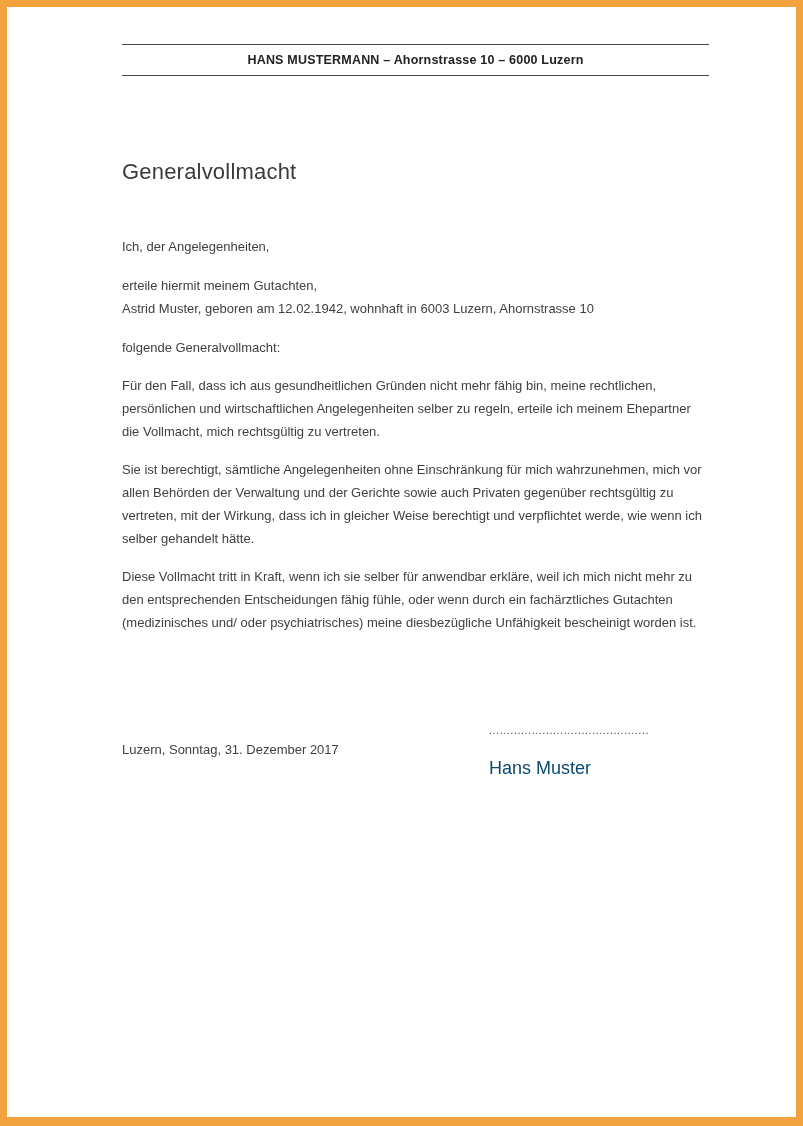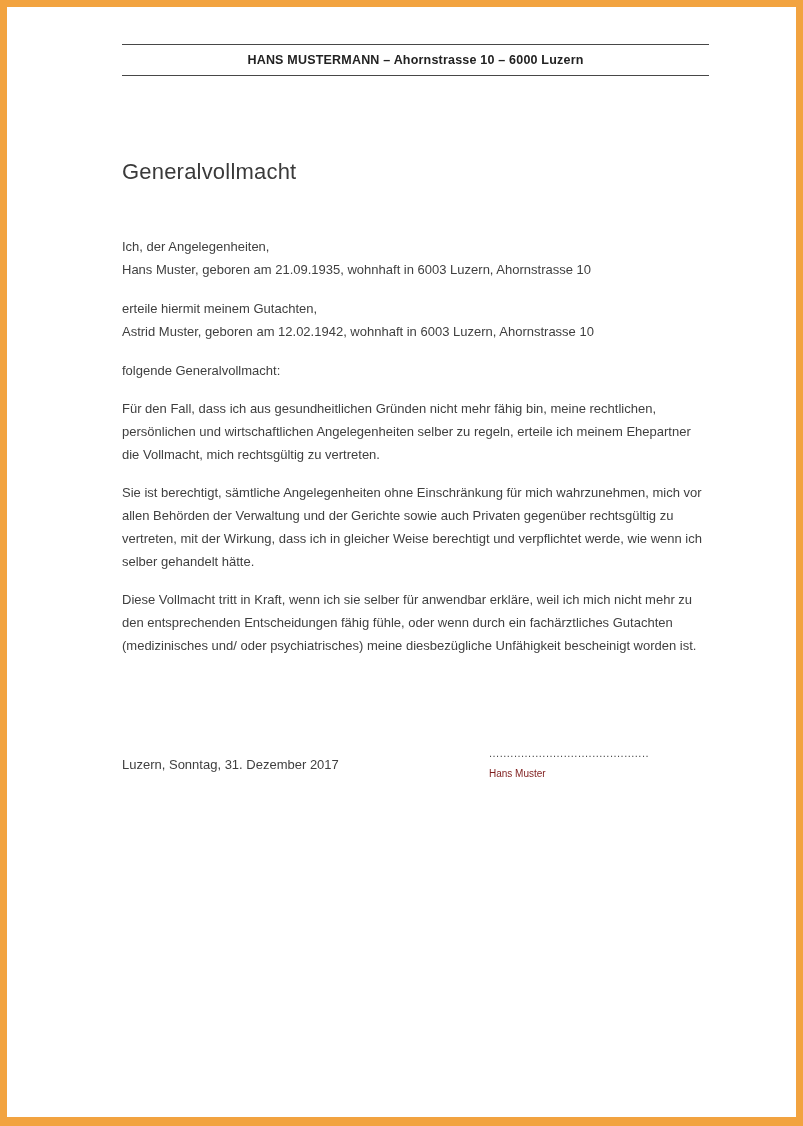--- a/index.html
+++ b/index.html
@@ -69,41 +69,41 @@
   .signature-dots {
     font-size: 11px;
     letter-spacing: 0.5px;
     color: #4a4a4a;
     white-space: nowrap;
     overflow: hidden;
     width: 182px;
     line-height: 12px;
   }
   .signature-name {
-    margin-top: 6px;
-    font-size: 10px;
-    color: #7f1d1d;
+    margin-top: 23px;
+    font-size: 18px;
+    color: #0c4a6e;
     line-height: 18px;
   }
 </style>
 </head>
 <body>
 
 <div class="page">
   <div class="content">
 
     <div class="letterhead">
       <span class="letterhead-text">HANS MUSTERMANN – Ahornstrasse 10 – 6000 Luzern</span>
     </div>
 
     <h1 class="doc-title">Generalvollmacht</h1>
 
     <div class="body-text">
 
-      <p class="tight"><span>Ich, der Angelegenheiten,</span><br><span>Hans Muster, geboren am 21.09.1935, wohnhaft in 6003 Luzern, Ahornstrasse 10</span></p>
+      <p class="tight"><span>Ich, der Angelegenheiten,</span><br></p>
 
       <p class="tight"><span>erteile hiermit meinem Gutachten,</span><br><span>Astrid Muster, geboren am 12.02.1942, wohnhaft in 6003 Luzern, Ahornstrasse 10</span></p>
 
       <p>folgende Generalvollmacht:</p>
 
       <p>Für den Fall, dass ich aus gesundheitlichen Gründen nicht mehr fähig bin, meine rechtlichen, persönlichen und wirtschaftlichen Angelegenheiten selber zu regeln, erteile ich meinem Ehepartner die Vollmacht, mich rechtsgültig zu vertreten.</p>
 
       <p>Sie ist berechtigt, sämtliche Angelegenheiten ohne Einschränkung für mich wahrzunehmen, mich vor allen Behörden der Verwaltung und der Gerichte sowie auch Privaten gegenüber rechtsgültig zu vertreten, mit der Wirkung, dass ich in gleicher Weise berechtigt und verpflichtet werde, wie wenn ich selber gehandelt hätte.</p>
 
       <p>Diese Vollmacht tritt in Kraft, wenn ich sie selber für anwendbar erkläre, weil ich mich nicht mehr zu den entsprechenden Entscheidungen fähig fühle, oder wenn durch ein fachärztliches Gutachten (medizinisches und/ oder psychiatrisches) meine diesbezügliche Unfähigkeit bescheinigt worden ist.</p>

